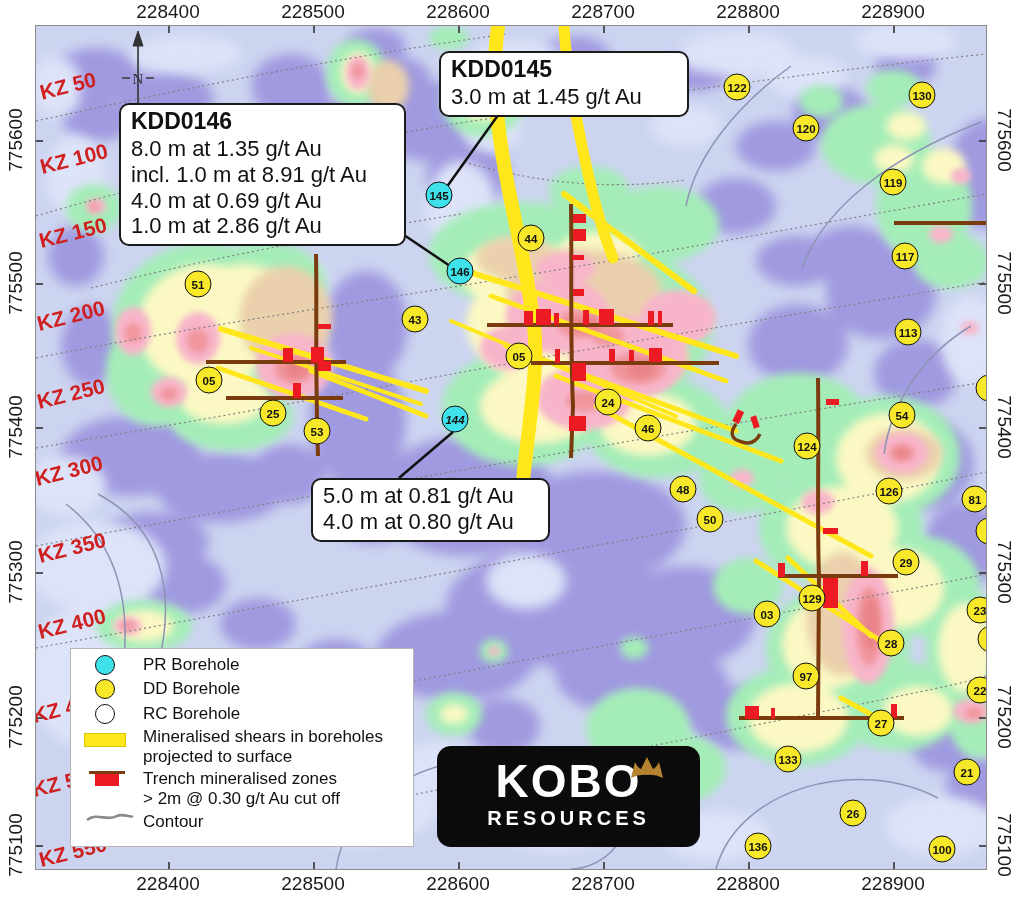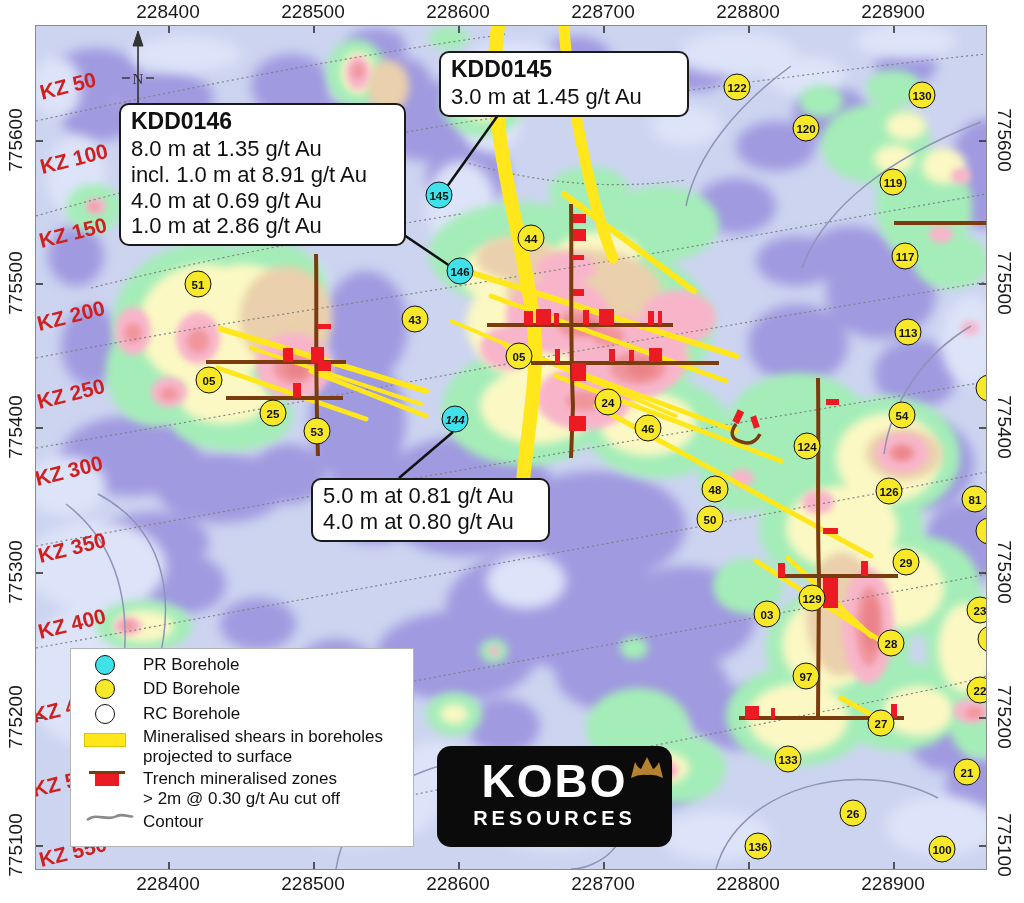--- a/index.html
+++ b/index.html
@@ -29,21 +29,21 @@
            border-radius:10px;padding:3px 10px 5px 10px;z-index:6;box-sizing:border-box;}
   .callout .t{font-size:23px;font-weight:bold;color:#111;line-height:1.2;}
   .callout .l{font-size:22px;color:#111;line-height:1.18;white-space:nowrap;}
   
   #legend{position:absolute;left:70px;top:648px;width:342px;height:197px;
           background:#fff;border:1px solid #b5b5b5;z-index:8;}
   .lg-circ{position:absolute;width:20px;height:20px;border:1.6px solid #111;
            border-radius:50%;box-sizing:border-box;}
   .lg-text{position:absolute;left:72px;font-size:17px;color:#111;line-height:20px;}
   
-  #logo{position:absolute;left:437px;top:746px;width:235px;height:101px;
+  #logo{position:absolute;left:437px;top:746px;width:263px;height:101px;
         background:#0b0b0b;border-radius:14px;z-index:9;color:#fff;text-align:center;}
   #logo .k{font-size:46px;font-weight:bold;letter-spacing:2px;margin-top:12px;line-height:1;}
   #logo .r{font-size:20px;font-weight:bold;letter-spacing:4px;margin-top:4px;line-height:1;}
   #logo svg{position:absolute;left:192px;top:10px;}
 </style>
 </head>
 <body>
 
 <div id="stage">
 
@@ -429,21 +429,21 @@
       <div class="bh DD" style="left: 162px; top: 258px;">51</div>
       <div class="bh DD" style="left: 495px; top: 212px;">44</div>
       <div class="bh DD" style="left: 379px; top: 293px;">43</div>
       <div class="bh DD" style="left: 483px; top: 330px;">05</div>
       <div class="bh DD" style="left: 572px; top: 376px;">24</div>
       <div class="bh DD" style="left: 612px; top: 402px;">46</div>
       <div class="bh DD" style="left: 866px; top: 389px;">54</div>
       <div class="bh DD" style="left: 173px; top: 354px;">05</div>
       <div class="bh DD" style="left: 237px; top: 387px;">25</div>
       <div class="bh DD" style="left: 281px; top: 405px;">53</div>
-      <div class="bh DD" style="left: 647px; top: 463px; margin-left: 32px;">48</div>
+      <div class="bh DD" style="left: 647px; top: 463px;">48</div>
       <div class="bh DD" style="left: 674px; top: 493px;">50</div>
       <div class="bh DD" style="left: 771px; top: 420px;">124</div>
       <div class="bh DD" style="left: 853px; top: 465px;">126</div>
       <div class="bh DD" style="left: 939px; top: 473px;">81</div>
       <div class="bh DD" style="left: 870px; top: 536px;">29</div>
       <div class="bh DD" style="left: 944px; top: 584px;">23</div>
       <div class="bh DD" style="left: 731px; top: 588px;">03</div>
       <div class="bh DD" style="left: 776px; top: 572px;">129</div>
       <div class="bh DD" style="left: 855px; top: 617px;">28</div>
       <div class="bh DD" style="left: 770px; top: 650px;">97</div>

